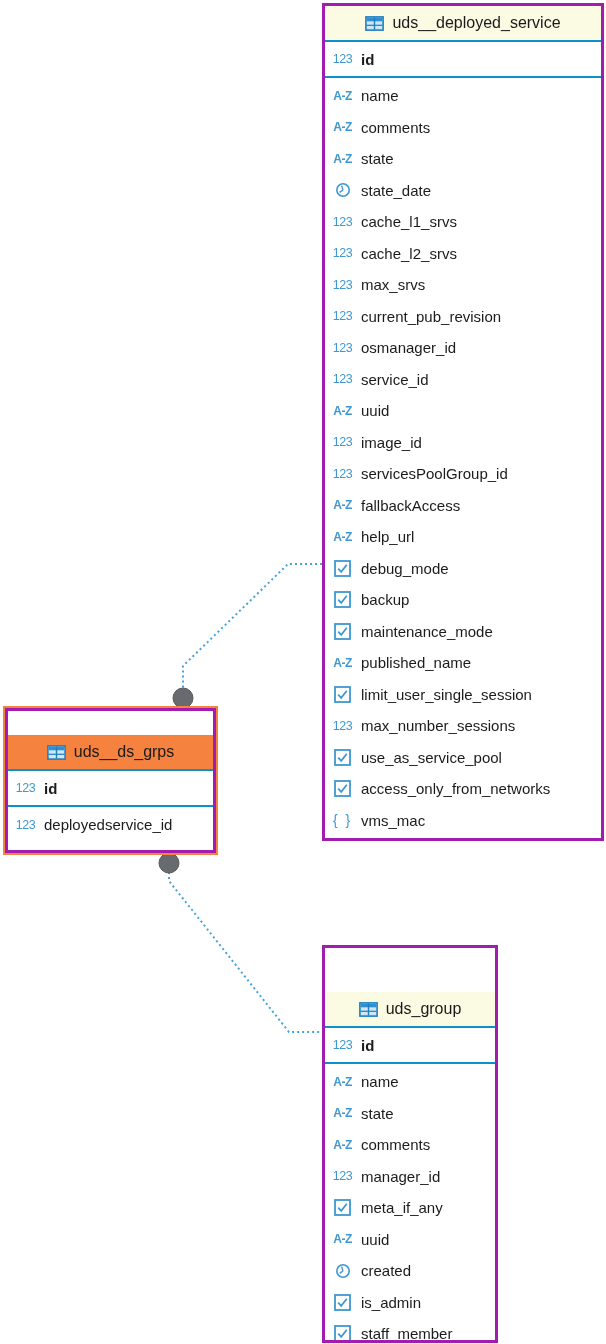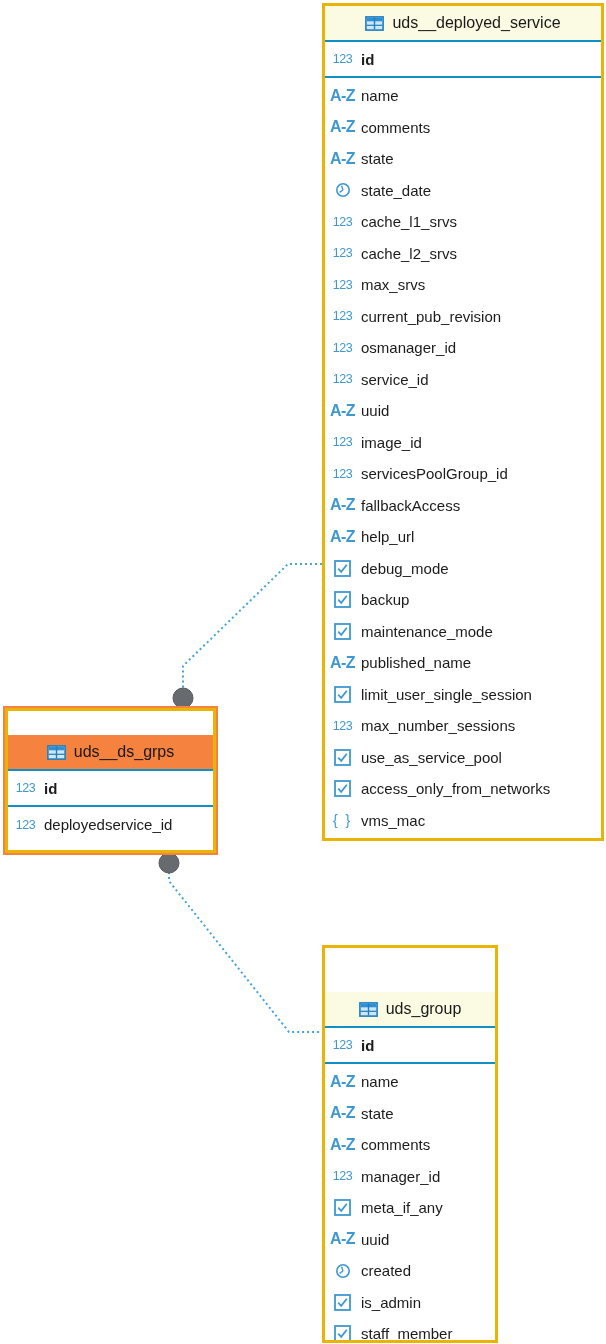--- a/index.html
+++ b/index.html
@@ -5,21 +5,21 @@
   html,body{margin:0;padding:0;}
   body{
     width:606px;height:1344px;position:relative;background:#ffffff;
     font-family:"Liberation Sans",sans-serif;overflow:hidden;
   }
   svg.connectors{position:absolute;left:0;top:0;width:606px;height:1344px;}
   .rel-line{fill:none;stroke:#45a3da;stroke-width:2;stroke-dasharray:2 3;}
   .endpoint{fill:#676b70;stroke:#565a5e;stroke-width:1;}
 
   .db-table{
-    position:absolute;background:#ffffff;border:3px solid #eab308;
+    position:absolute;background:#ffffff;border:3px solid #a21caf;
     box-sizing:border-box;display:flex;flex-direction:column;overflow:hidden;
   }
   .db-table.highlighted{box-shadow:0 0 0 2px #f5823f;}
   .tbl-header{
     height:34px;flex:none;display:flex;align-items:center;justify-content:center;
     gap:8px;border-bottom:2px solid #0f90c9;font-size:16px;color:#1a1a1a;
     white-space:nowrap;
   }
   .tbl-pk{flex:none;border-bottom:2px solid #0f90c9;}
   .tbl-fields{flex:1;padding:2px 0;}
@@ -27,21 +27,21 @@
     height:31.5px;display:flex;align-items:center;padding-left:5px;gap:6px;
     font-size:15px;color:#1b1b1b;white-space:nowrap;
   }
   .tbl-pk .row{height:34px;}
   .tbl-pk .flabel{font-weight:bold;}
   .ficon{
     width:25px;flex:none;display:flex;align-items:center;justify-content:center;
     color:#3f98d0;
   }
   .glyph-123{font-size:12.5px;letter-spacing:-0.5px;color:#3f98d0;}
-  .glyph-az{font-size:16px;font-weight:bold;letter-spacing:-0.5px;color:#3f98d0;}
+  .glyph-az{font-size:12px;font-weight:bold;letter-spacing:-0.5px;color:#3f98d0;}
   .glyph-json{font-size:14px;color:#3f98d0;letter-spacing:2px;}
   .tbl-icon{display:flex;align-items:center;}
 </style>
 </head>
 <body>
 
 <div style="position:absolute;inset:0;">
 
   <svg class="connectors" viewBox="0 0 606 1344" xmlns="http://www.w3.org/2000/svg">
     <path class="rel-line" d="M322,564 L288,564 L183,666 L183,688"></path>

